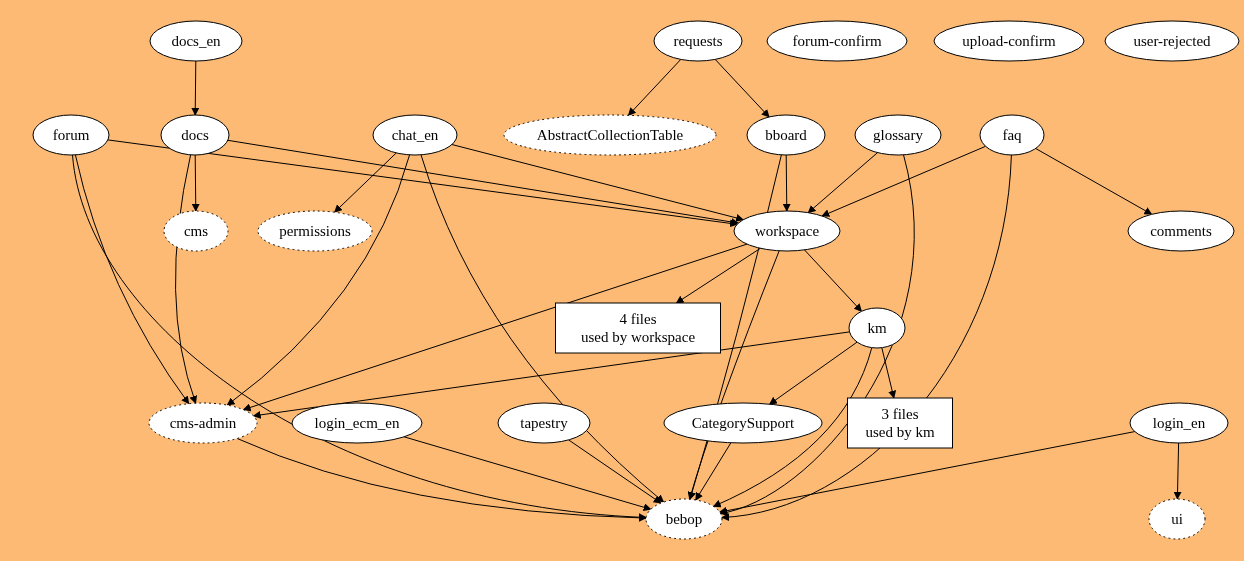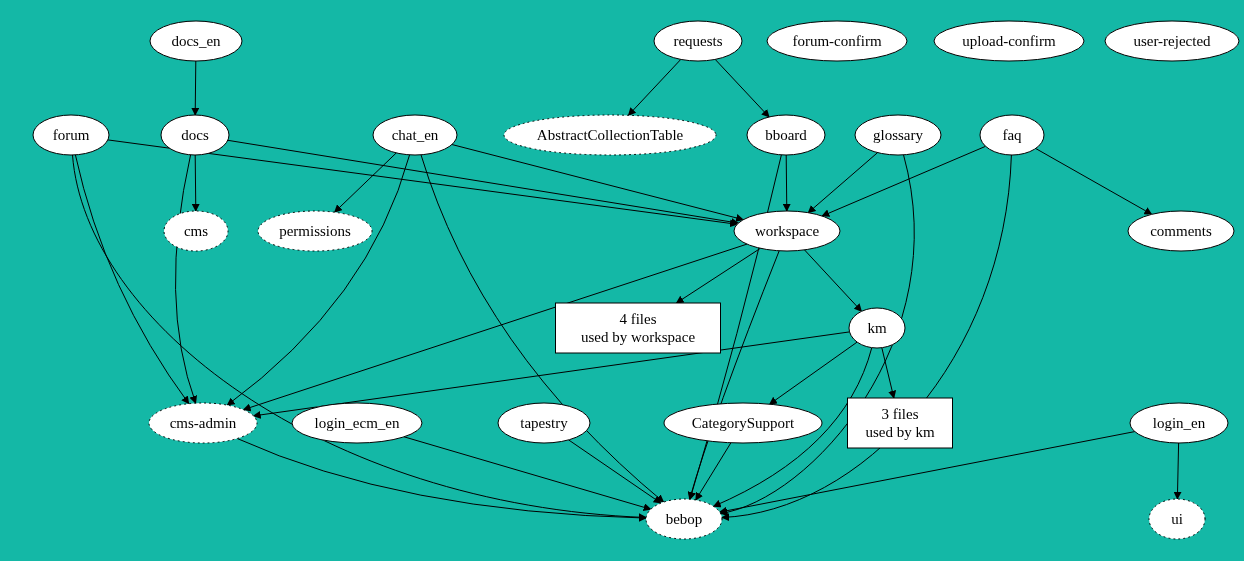--- a/index.html
+++ b/index.html
@@ -5,21 +5,21 @@
     html, body {
       margin: 0;
       padding: 0;
       background: #ffffff;
       font-family: "Liberation Serif", "DejaVu Serif", serif;
     }
     .canvas {
       position: relative;
       width: 1244px;
       height: 561px;
-      background: #14b8a6;
+      background: #fdba74;
       overflow: hidden;
     }
     svg { display: block; }
     .node-shape {
       fill: #ffffff;
       stroke: #000000;
       stroke-width: 1;
     }
     .node-shape.dotted {
       stroke-dasharray: 1 4;

